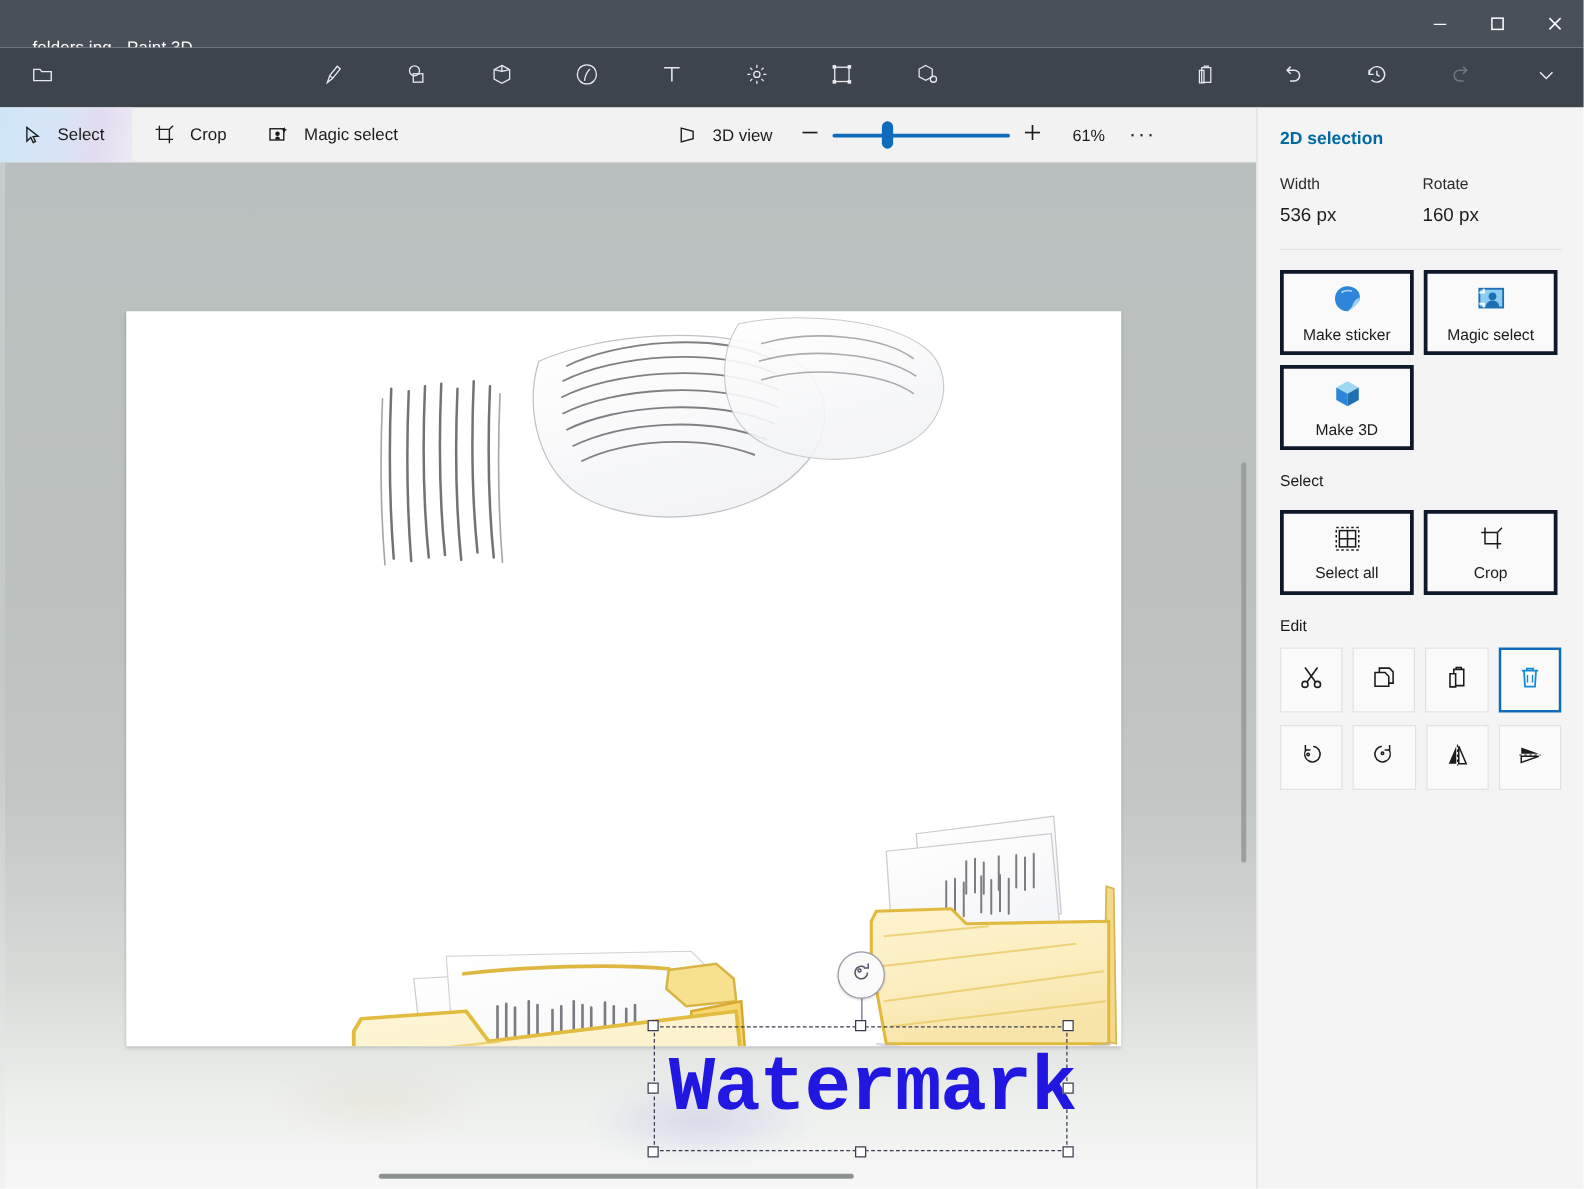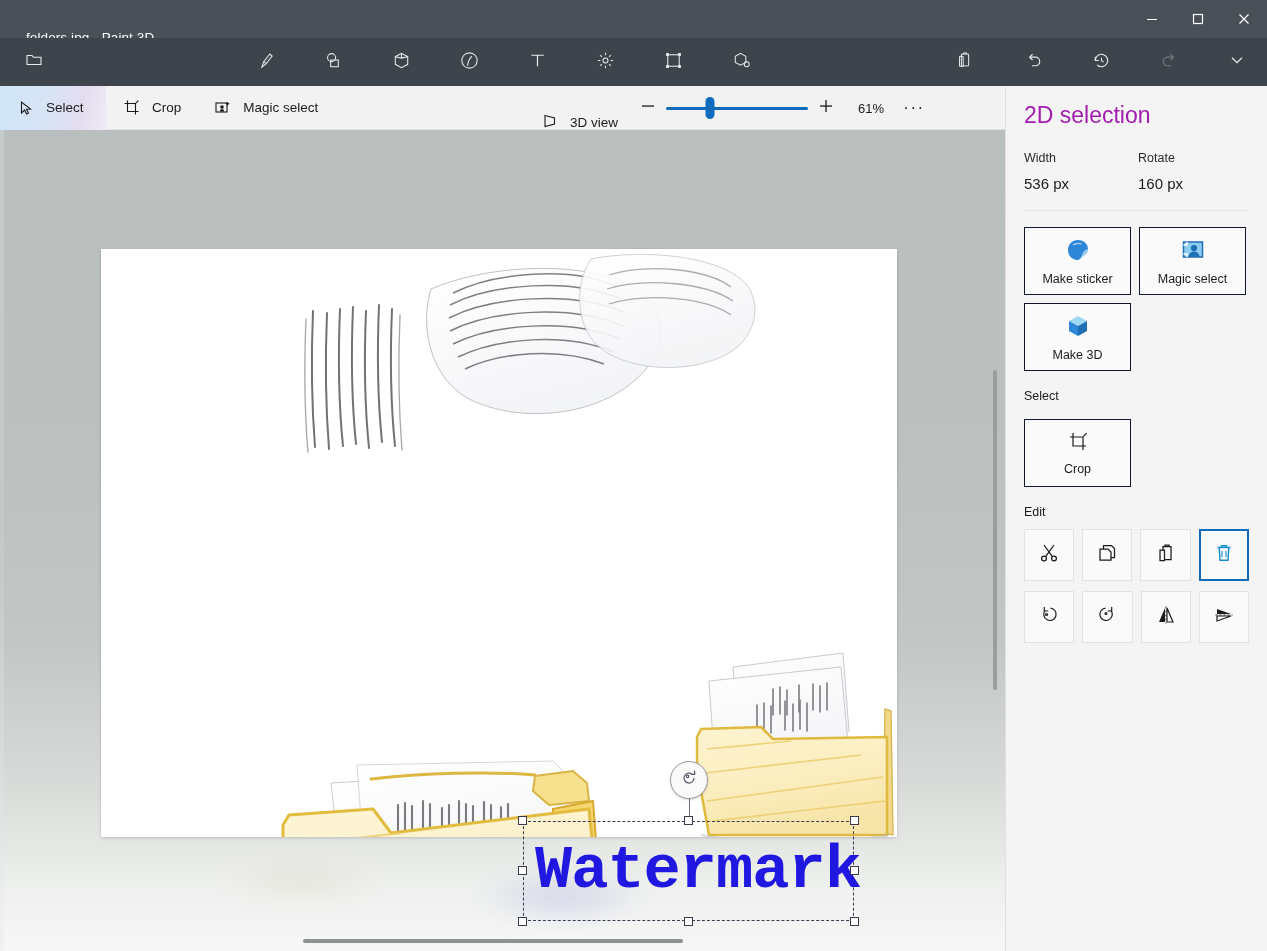--- a/index.html
+++ b/index.html
@@ -55,21 +55,21 @@
     background: linear-gradient(100deg, #cfe6f7 0%, #d7e4f5 45%, #e4dcf0 75%, #eeeaf4 100%);
     width: 106px;
   }
   .subbar-icon { width: 20px; display: flex; align-items: center; justify-content: center; color: #1b1b1b; }
 
   .zoomgroup {
     position: absolute; left: 528px; top: 0; height: 44px;
     display: flex; align-items: center;
   }
   .zoom-3dview {
-    display: flex; align-items: flex-end; gap: 10px; padding: 0 12px; height: 44px;
+    display: flex; align-items: center; gap: 10px; padding: 0 12px; height: 44px;
     font-size: 13.5px; color: #1b1b1b;
   }
   .zbtn {
     width: 36px; height: 36px; display: flex; align-items: center; justify-content: center;
     color: #1b1b1b;
   }
   .slider { position: relative; width: 142px; height: 36px; display: flex; align-items: center; }
   .slider-track {
     position: absolute; left: 0; right: 0; height: 3px; background: #0f6cbd; border-radius: 2px;
   }
@@ -150,31 +150,31 @@
     font-size: 62px; color: #2018e0; letter-spacing: -1px; line-height: 76px;
     white-space: nowrap;
   }
 
   
   .panel {
     position: absolute; right: 0; top: 86px; width: 262px; height: 865px;
     background: #f4f4f4; border-left: 1px solid #e0e0e0;
   }
   .panel-title {
-    color: #a21caf; font-size: 23px; padding: 16px 0 0 18px; font-weight: normal;
+    color: #0369a1; font-size: 14px; padding: 16px 0 0 18px; font-weight: bold;
   }
   .dims { display: flex; padding: 22px 7px 0 18px; }
   .dim { width: 114px; }
   .dim-label { font-size: 12.5px; color: #2b2b2b; }
   .dim-value { font-size: 15px; color: #1b1b1b; margin-top: 10px; }
   .hr { height: 1px; background: #e3e3e3; margin: 18px 18px 0 18px; }
 
   .btn-grid { display: flex; flex-wrap: wrap; gap: 8px; padding: 16px 18px 0 18px; }
   .pbtn {
-    width: 107px; height: 68px; background: #fafafa; border: 1px solid #0f172a;
+    width: 107px; height: 68px; background: #fafafa; border: 3px solid #0f172a;
     display: flex; flex-direction: column; align-items: center; justify-content: center; gap: 6px;
     font-size: 12.5px; color: #1b1b1b;
   }
   .pbtn .lbl { font-size: 12.5px; }
 
   .section-label { font-size: 12.5px; color: #1b1b1b; padding: 18px 0 0 18px; }
   .small-grid { display: flex; gap: 8px; padding: 10px 18px 0 18px; }
   .sbtn {
     width: 52px; height: 52px; background: #fafafa; border: 1px solid #e2e2e2;
     display: flex; align-items: center; justify-content: center; color: #1b1b1b;
@@ -607,20 +607,32 @@
         </span>
         <span class="lbl">Make 3D</span>
       </div>
     </div>
 
     <div class="section-label">Select</div>
     <div class="btn-grid">
       <div class="pbtn">
         <span>
           <svg width="22" height="22" viewBox="0 0 22 22" fill="none" stroke="#1b1b1b" stroke-width="1.2">
+            <rect x="4.5" y="4.5" width="13" height="13"></rect>
+            <path d="M11 4.5 V17.5 M4.5 11 H17.5"></path>
+            <g stroke-dasharray="2 2">
+                <rect x="2" y="2" width="18" height="18"></rect>
+              </g>
+          </svg>
+        </span>
+        <span class="lbl">Select all</span>
+      </div>
+      <div class="pbtn">
+        <span>
+          <svg width="22" height="22" viewBox="0 0 22 22" fill="none" stroke="#1b1b1b" stroke-width="1.2">
             <path d="M6 2 V15 H19"></path>
               <path d="M3 6 H16 V19"></path>
             <path d="M16.2 5.6 L19.6 2.2"></path>
           </svg>
         </span>
         <span class="lbl">Crop</span>
       </div>
     </div>
 
     <div class="section-label">Edit</div>

